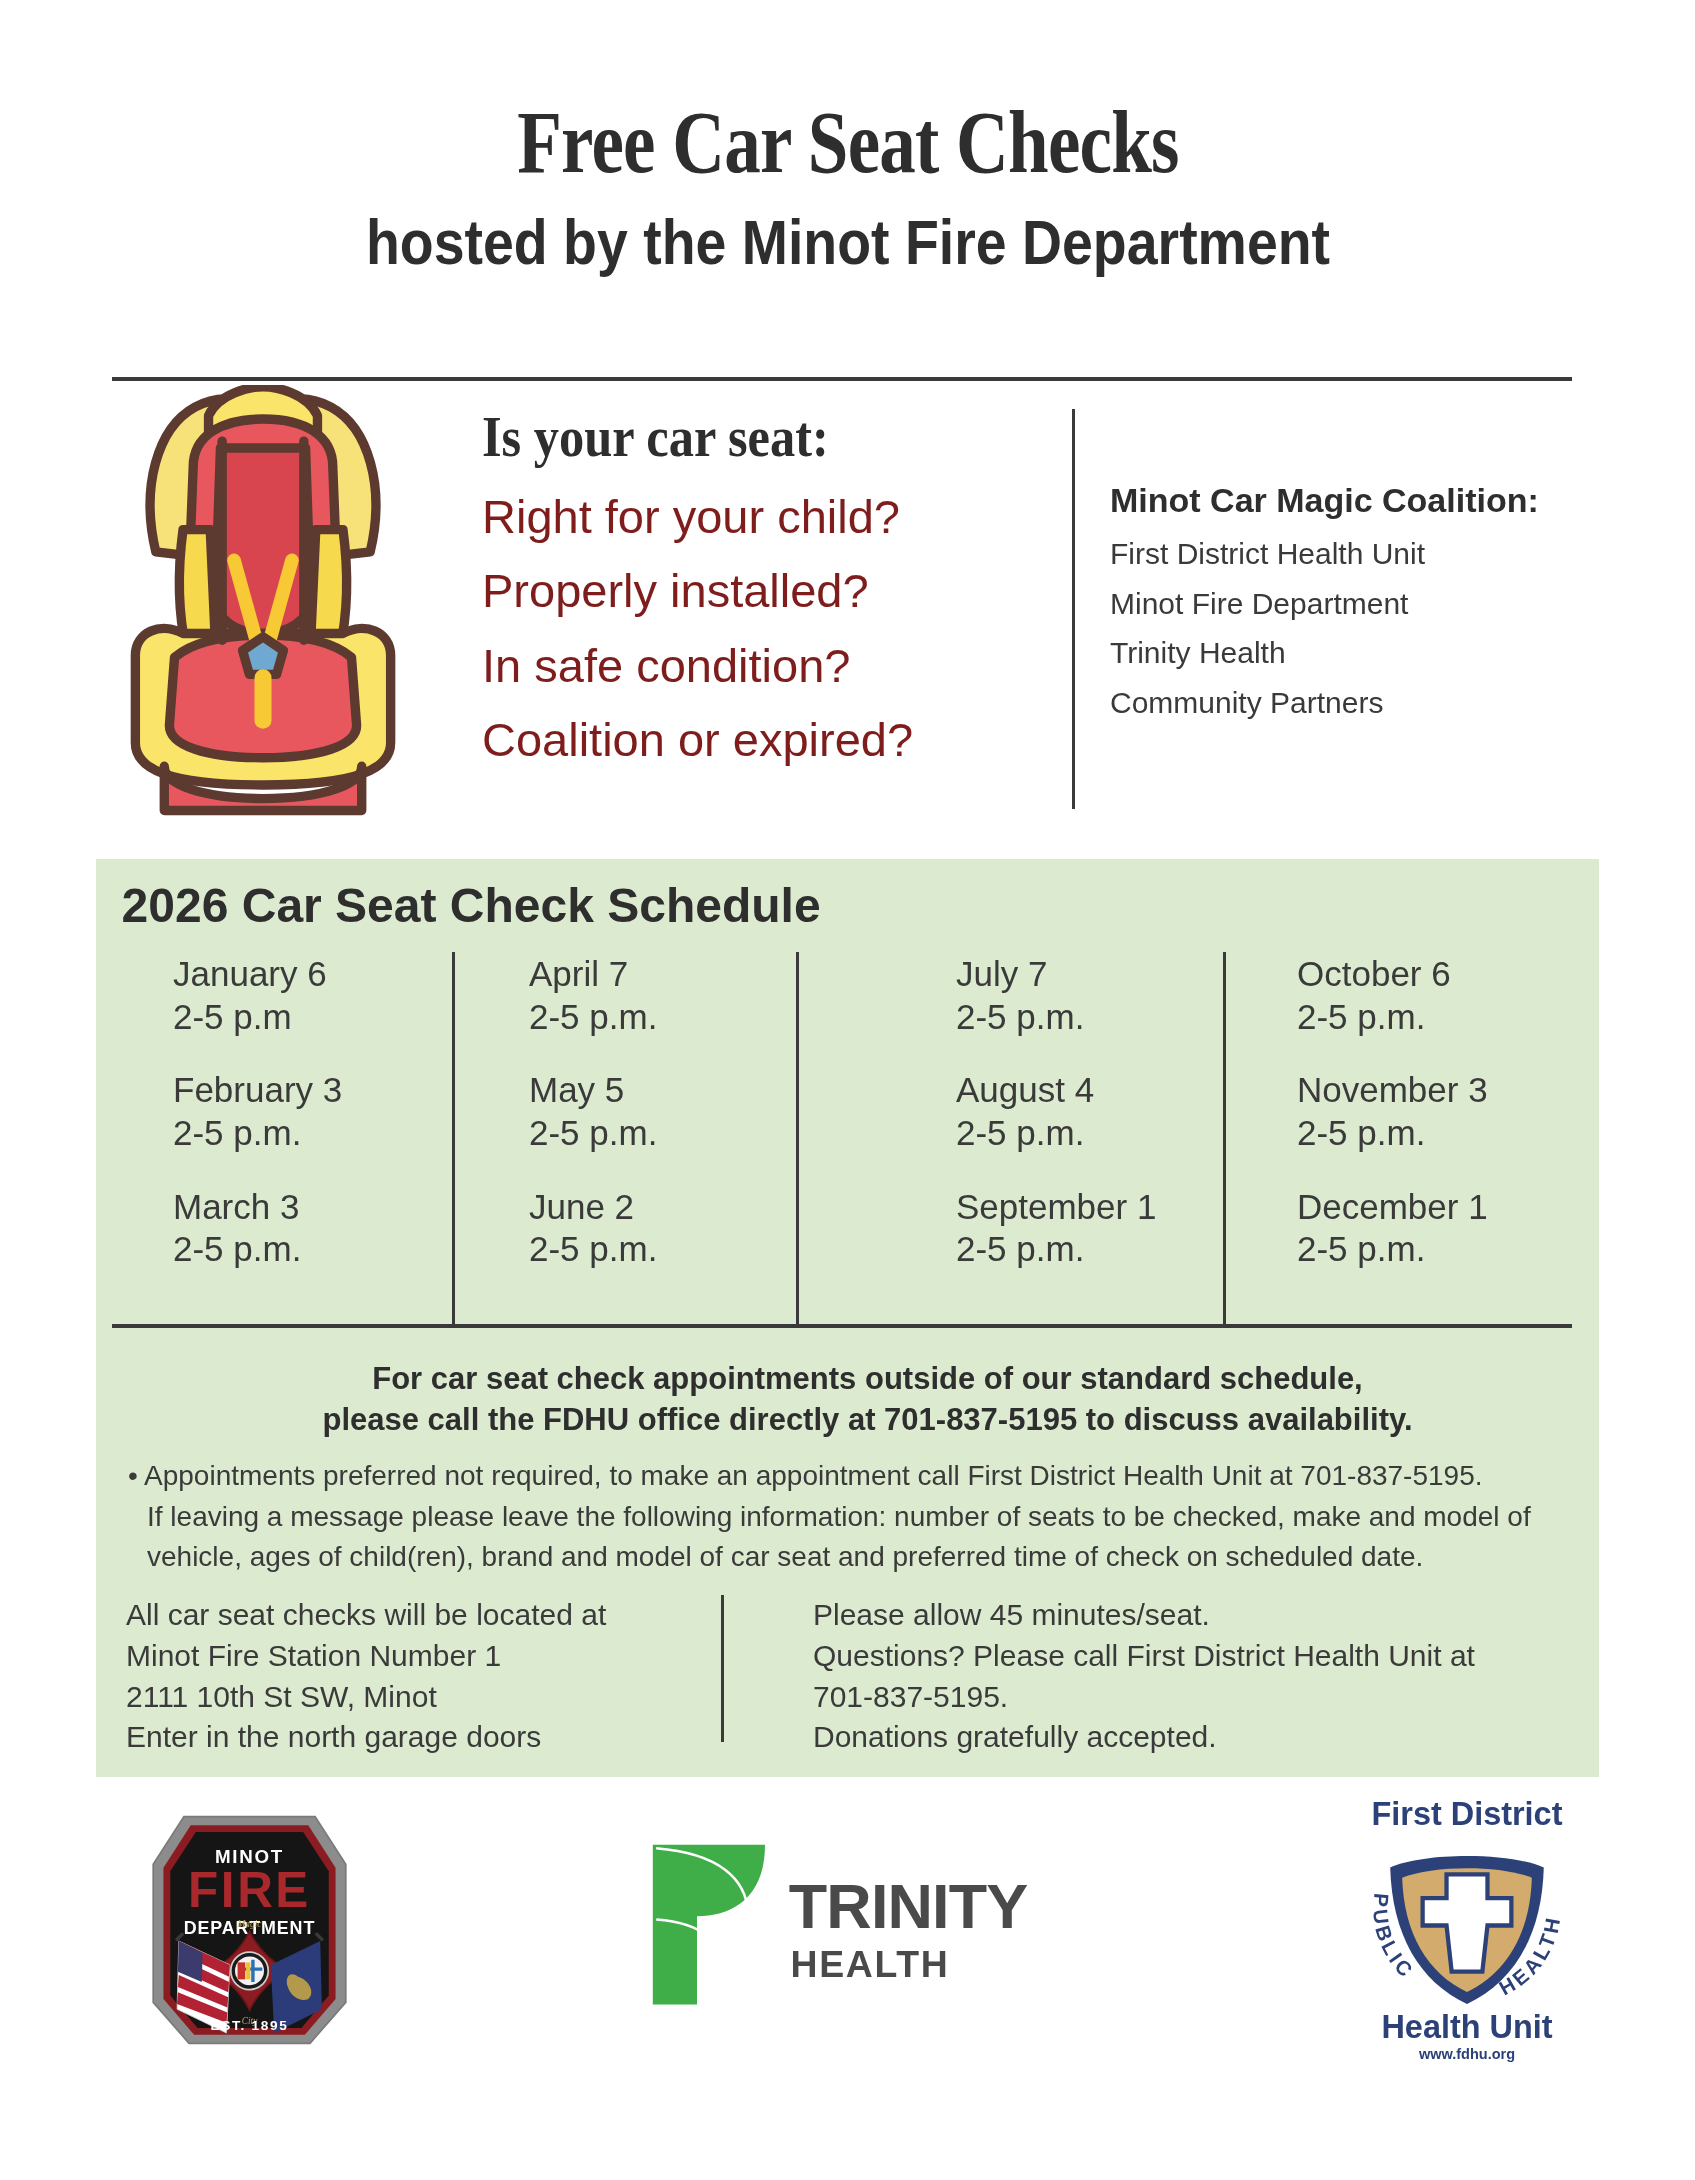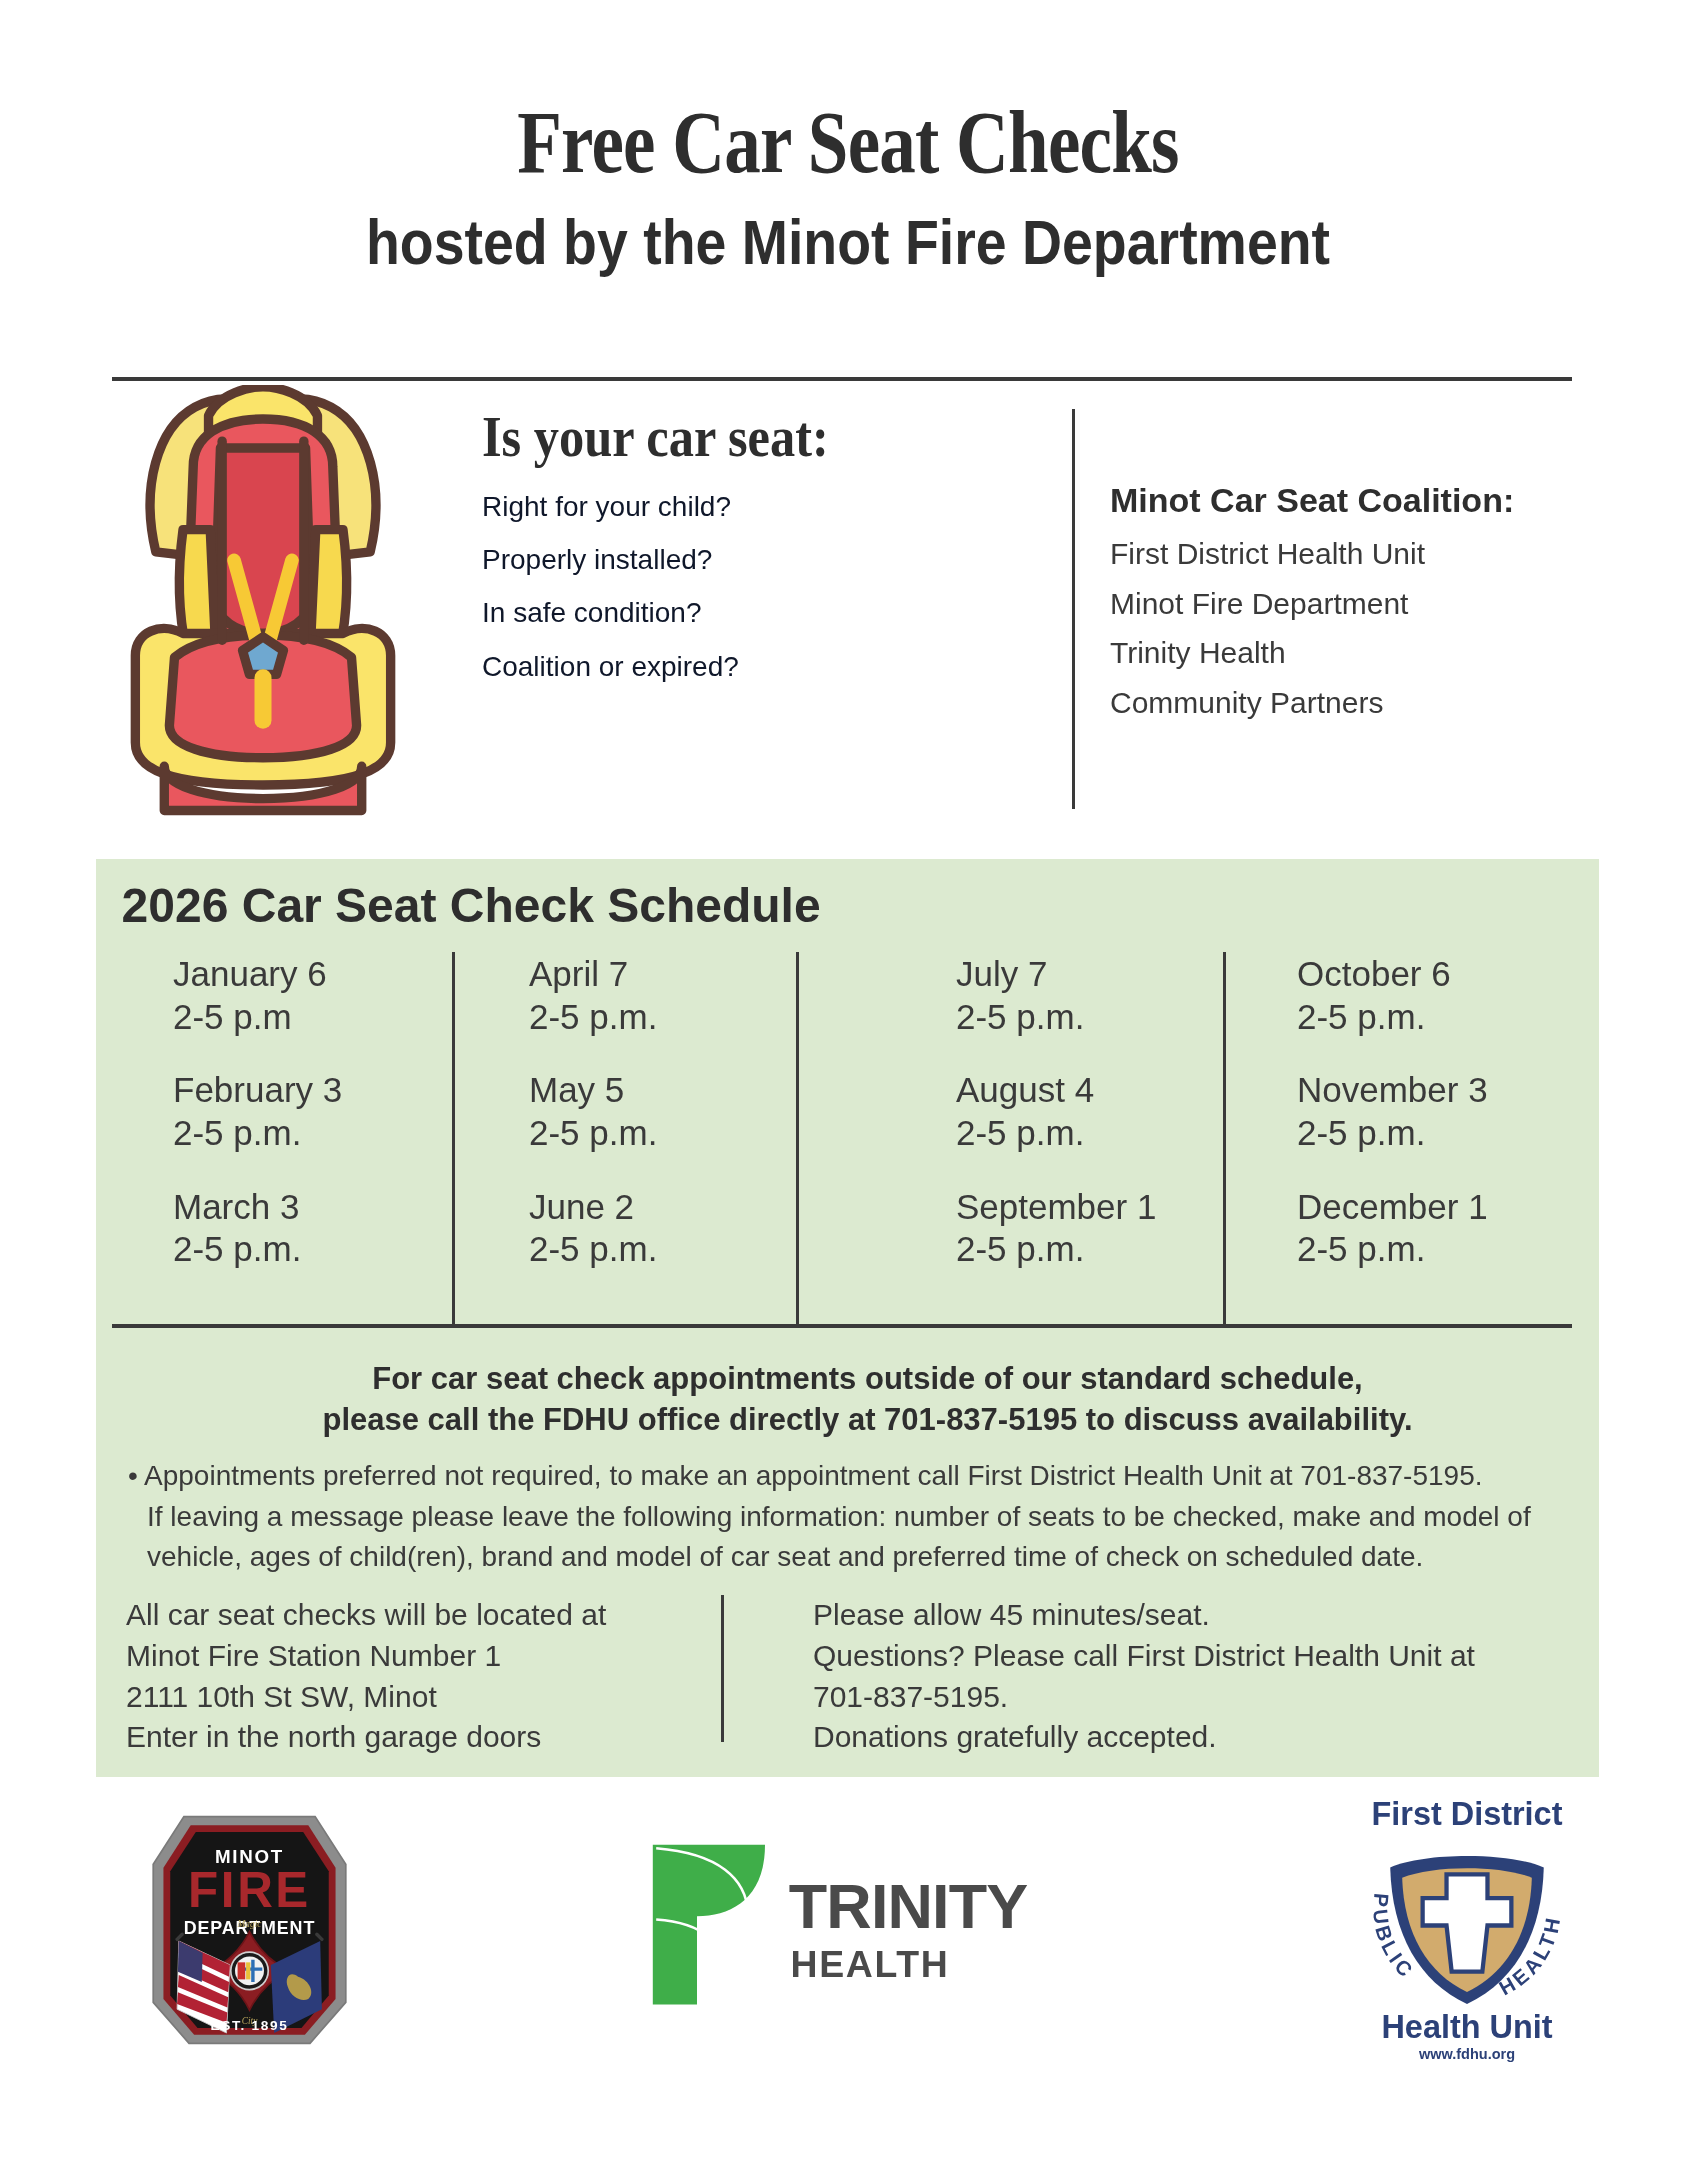--- a/index.html
+++ b/index.html
@@ -84,23 +84,23 @@
     font-weight: bold;
     font-size: 56px;
     line-height: 1.0;
     color: #2e2e2e;
     transform: scaleX(0.9);
     transform-origin: left center;
     white-space: nowrap;
     margin-bottom: 25.6px;
   }
   .q-item {
-    font-size: 28px;
+    font-size: 47px;
     line-height: 1.12;
-    color: #0f172a;
+    color: #7f1d1d;
     margin-bottom: 22px;
     white-space: nowrap;
   }
 
   
   .vr-coalition {
     position: absolute;
     left: 1072px;
     top: 409px;
     width: 3.4px;
@@ -344,21 +344,21 @@
   <div class="questions">
     <div class="q-head">Is your car seat:</div>
     <div class="q-item">Right for your child?</div>
     <div class="q-item">Properly installed?</div>
     <div class="q-item">In safe condition?</div>
     <div class="q-item">Coalition or expired?</div>
   </div>
 
   <div class="vr-coalition"></div>
   <div class="coalition">
-    <div class="coalition-title">Minot Car Seat Coalition:</div>
+    <div class="coalition-title">Minot Car Magic Coalition:</div>
     <div class="coalition-item">First District Health Unit</div>
     <div class="coalition-item">Minot Fire Department</div>
     <div class="coalition-item">Trinity Health</div>
     <div class="coalition-item">Community Partners</div>
   </div>
 
   <div class="green-panel">
     <div class="sched-title">2026 Car Seat Check Schedule</div>
 
     <div class="sched-grid">

